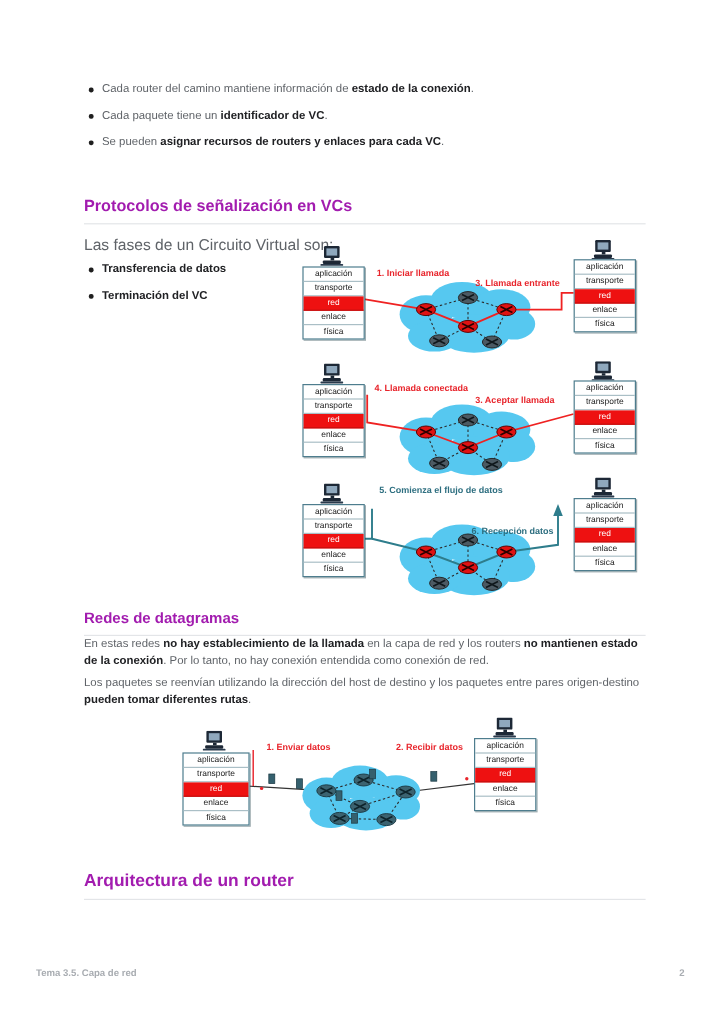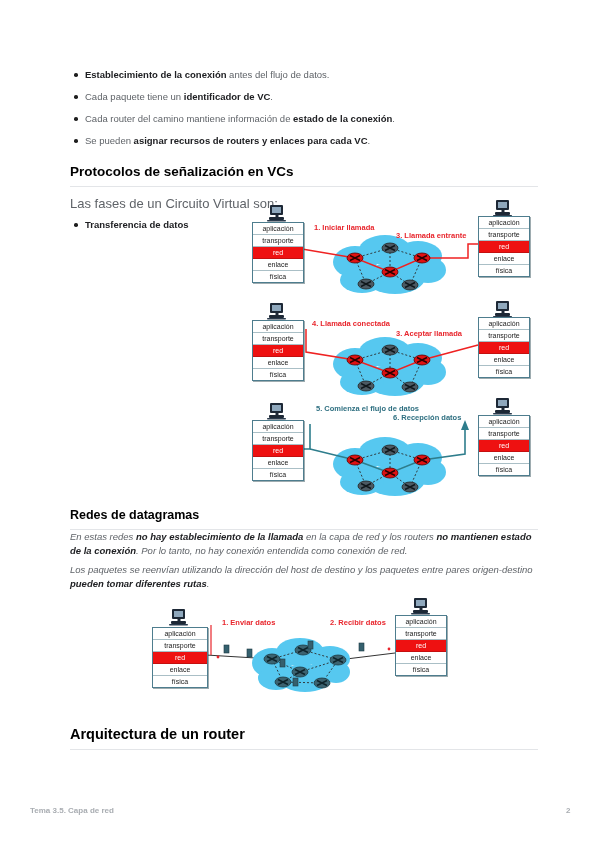--- a/index.html
+++ b/index.html
@@ -9,27 +9,27 @@
 
   
   ul.blist{list-style:none;margin:0;padding:0;}
   ul.blist li{position:relative;padding-left:15px;margin-bottom:9px;
               font-size:9.5px;line-height:13px;color:#5f6368;}
   ul.blist li::before{content:"";position:absolute;left:4px;top:5px;width:3.5px;height:3.5px;
                       border-radius:50%;background:#1f1f1f;}
   b,.bold{font-weight:bold;color:#202124;}
 
   
-  .h2{font-weight:bold;color:#000000;border-bottom:1px solid #e3e5e8;padding-bottom:7px;margin:0;}
+  .h2{font-weight:bold;color:#a21caf;border-bottom:1px solid #e3e5e8;padding-bottom:7px;margin:0;}
   .h-lg{font-size:14.5px;}
   .h-md{font-size:13.5px;}
   .h-sm{font-size:12.5px;}
 
   .body-text{font-size:13px;line-height:14px;color:#5f6368;}
-  .para{margin:0;font-size:9.5px;line-height:14px;color:#5f6368;font-style:italic;}
+  .para{margin:0;font-size:9.5px;line-height:14px;color:#5f6368;}
 
   
   .diagram{position:absolute;left:0;width:600px;padding-left:24px;}
   .underlay{position:absolute;left:0;top:0;}
   .stack{position:absolute;width:50px;background:#fff;border:1px solid #4e7d8e;
          box-shadow:1px 1px 0 rgba(40,70,80,.45);}
   .stack.wide{width:54px;}
   .srow{height:11px;line-height:11px;font-size:7px;text-align:center;color:#1b1b1b;
         border-bottom:1px solid #aabfc6;overflow:hidden;}
   .srow:last-child{border-bottom:none;}
@@ -39,32 +39,32 @@
   .dlabel.teal{color:#2e6f80;}
 
   .footer{position:absolute;font-size:8px;color:#a9adb2;font-weight:bold;}
 </style>
 </head>
 <body>
 
 <div class="page">
 
   <ul class="blist abs" style="left:70px;top:68px;width:470px">
-    <li><span></span><b>Establecimiento de la conexión</b><span> antes del flujo de datos.</span></li>
+    <li><span>Cada router del camino mantiene información de </span><b>estado de la conexión</b><span>.</span></li>
     <li><span>Cada paquete tiene un </span><b>identificador de VC</b><span>.</span></li>
-    <li><span>Cada router del camino mantiene información de </span><b>estado de la conexión</b><span>.</span></li>
     <li><span>Se pueden </span><b>asignar recursos de routers y enlaces para cada VC</b><span>.</span></li>
   </ul>
 
   <h2 class="h2 h-md abs" style="left:70px;top:164px;width:468px">Protocolos de señalización en VCs</h2>
 
   <div class="body-text abs" style="left:70px;top:197px">Las fases de un Circuito Virtual son:</div>
 
   <ul class="blist abs" style="left:70px;top:218px;width:170px">
     <li><b>Transferencia de datos</b></li>
+    <li><b>Terminación del VC</b></li>
   </ul>
 
   <div class="diagram" style="top:200px;height:100px">
     <svg class="underlay" width="600" height="100">
       <g fill="#56c8f0">
         <ellipse cx="355" cy="62" rx="22" ry="16"></ellipse>
           <ellipse cx="385" cy="50" rx="26" ry="15"></ellipse>
         <ellipse cx="418" cy="56" rx="24" ry="15"></ellipse>
           <ellipse cx="428" cy="70" rx="18" ry="13"></ellipse>
         <ellipse cx="395" cy="78" rx="30" ry="16"></ellipse>
@@ -283,21 +283,21 @@
         <rect x="1" y="15" width="19" height="1.5" rx="0.7" fill="#2a3a4c"></rect>
       </svg>
     <div class="stack" style="left:478px;top:17px">
       <div class="srow">aplicación</div>
       <div class="srow">transporte</div>
       <div class="srow red">red</div>
       <div class="srow">enlace</div>
       <div class="srow">física</div>
     </div>
     <span class="dlabel teal" style="left:316px;top:6px">5. Comienza el flujo de datos</span>
-    <span class="dlabel teal" style="left:393px;top:15px">6. Recepción datos</span>
+    <span class="dlabel teal" style="left:393px;top:40px">6. Recepción datos</span>
   </div>
 
   <h2 class="h2 h-sm abs" style="left:70px;top:508px;width:468px">Redes de datagramas</h2>
 
   <p class="para abs" style="left:70px;top:530px;width:474px">
     <span>En estas redes </span><b>no hay establecimiento de la llamada</b><span> en la capa de red y los routers </span><b>no mantienen estado de la conexión</b><span>. Por lo tanto, no hay conexión entendida como conexión de red.</span>
   </p>
   <p class="para abs" style="left:70px;top:563px;width:474px">
     <span>Los paquetes se reenvían utilizando la dirección del host de destino y los paquetes entre pares origen-destino </span><b>pueden tomar diferentes rutas</b><span>.</span>
   </p>

